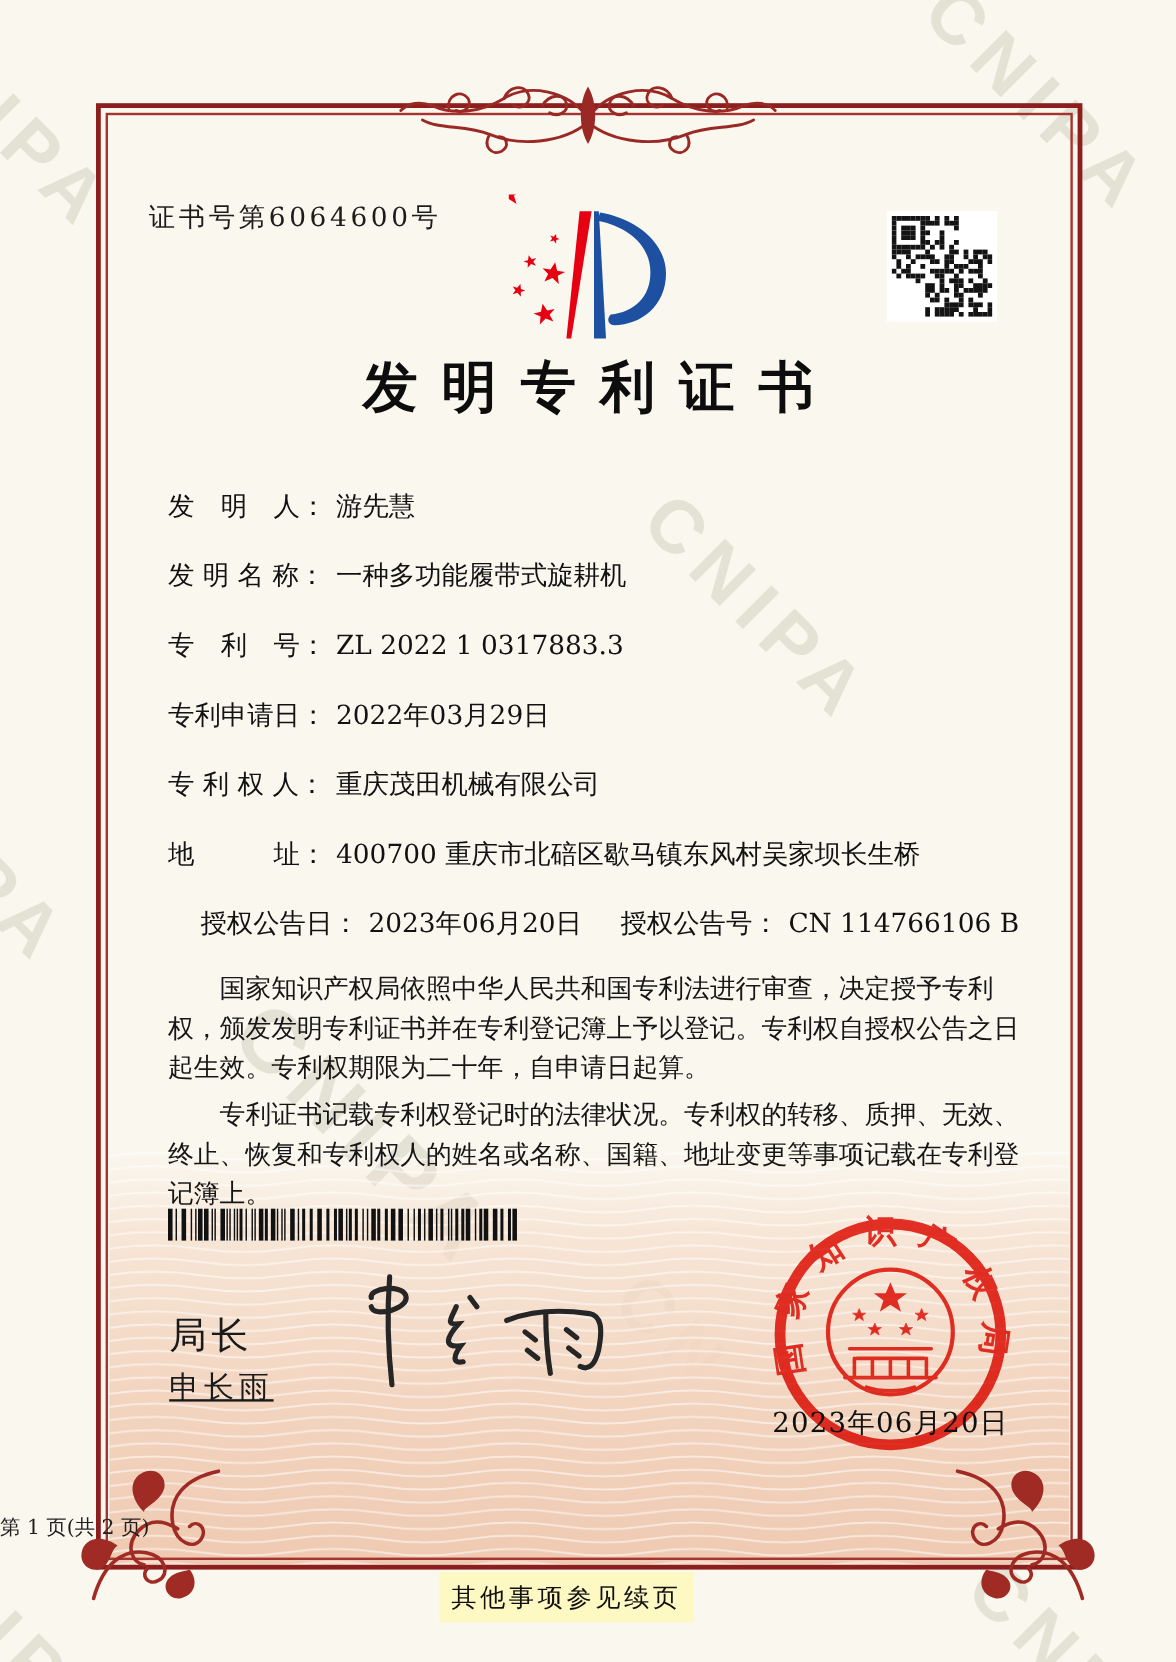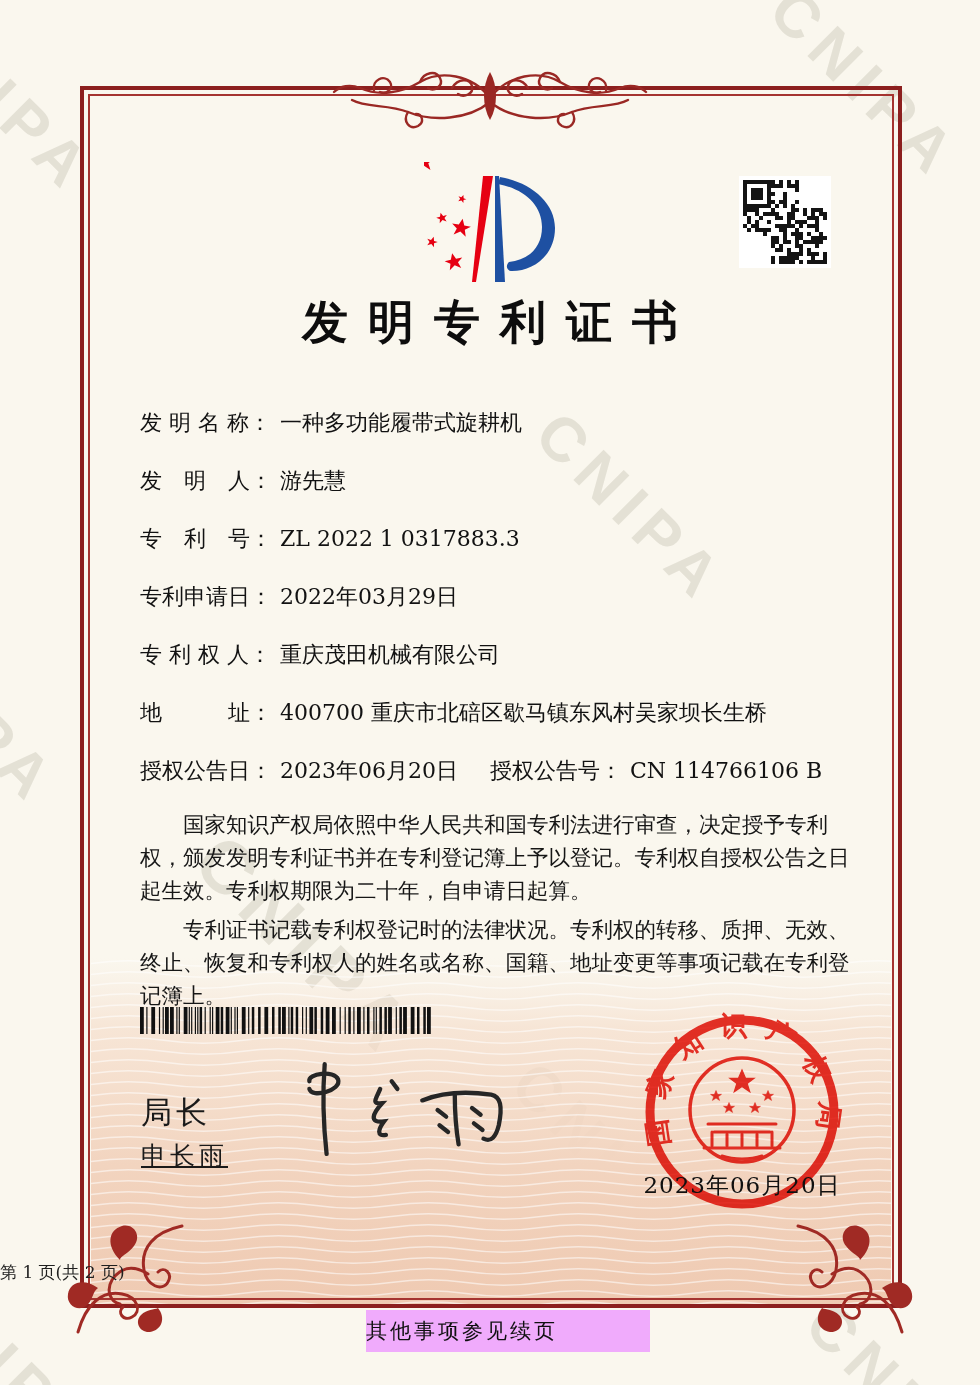--- a/index.html
+++ b/index.html
@@ -24,21 +24,21 @@
   .qr-box{position:absolute;left:739px;top:176px;width:92px;height:92px;background:#ffffff;}
   .qr-box svg{position:absolute;left:4px;top:4px;}
 
   .title{position:absolute;left:0;right:0;top:292px;text-align:center;font-size:46px;
          font-weight:700;letter-spacing:20px;text-indent:20px;color:#0d0d0d;}
 
   .fields{position:absolute;left:140px;top:406px;width:726px;font-size:22px;color:#121212;}
   .frow{display:flex;line-height:34px;margin-bottom:24px;white-space:nowrap;}
   .flabel{display:inline-block;min-width:140px;white-space:pre;}
   .fvalue{white-space:pre;}
-  .fpair-first{display:inline-flex;width:350px;}
+  .fpair-first{display:inline-flex;width:350px;margin-left:27px;}
 
   .paras{position:absolute;left:140px;top:808px;width:726px;font-size:21.5px;line-height:33px;color:#161616;}
   .paras p{margin:0 0 6px 0;text-indent:2em;}
 
   
   .waveband{position:absolute;left:91px;top:958px;width:800px;height:346px;pointer-events:none;}
 
   .barcode{position:absolute;left:140px;top:1007px;width:292px;height:27px;}
 
   .director-label{position:absolute;left:141px;top:1092px;font-size:31px;letter-spacing:4px;
@@ -47,22 +47,22 @@
                  font-family:"Liberation Sans",sans-serif;font-weight:500;color:#1a1a1a;text-decoration:underline;}
 
   .signature{position:absolute;left:296px;top:1056px;width:220px;height:106px;}
 
   .seal{position:absolute;left:641px;top:1011px;width:202px;height:202px;mix-blend-mode:multiply;opacity:.95;}
   .seal-date{position:absolute;left:641px;top:1170px;width:202px;text-align:center;
              font-size:23px;letter-spacing:1px;color:#101010;font-weight:500;}
 
   .page-info{position:absolute;left:0;right:0;top:1261px;text-align:left;font-size:17px;color:#1f1f1f;}
 
-  .cont-box{position:absolute;left:366px;top:1310px;width:284px;height:42px;background:#f0abfc;
-            text-align:left;line-height:42px;font-size:21px;letter-spacing:3px;color:#101010;}
+  .cont-box{position:absolute;left:366px;top:1310px;width:212px;height:42px;background:#fef9c3;
+            text-align:center;line-height:42px;font-size:21px;letter-spacing:3px;color:#101010;}
 
   .ornament-top{position:absolute;left:312px;top:62px;width:356px;height:72px;}
   .ornament-bl{position:absolute;left:62px;top:1212px;width:132px;height:132px;}
   .ornament-br{position:absolute;left:786px;top:1212px;width:132px;height:132px;transform:scaleX(-1);}
 </style>
 </head>
 <body>
 
 <div class="page">
 
@@ -124,20 +124,21 @@
     <g stroke="#a02a24" fill="none" stroke-width="3" stroke-linecap="round">
       <path d="M120,14 C92,20 78,36 82,58 C85,74 100,80 106,70 C111,61 102,54 96,60"></path>
       <path d="M16,120 C24,92 40,78 60,82 C76,85 80,100 70,105 C61,110 55,100 61,95"></path>
       <path d="M86,62 C70,52 58,56 50,68 C44,78 48,90 58,92"></path>
     </g>
     <path d="M58,48 C44,34 46,18 60,14 C72,11 80,24 72,34 C66,42 58,44 58,48" fill="#a02a24"></path>
     <path d="M36,76 C22,66 8,70 6,82 C4,93 16,100 24,94 C31,89 30,80 36,76" fill="#a02a24"></path>
     <path d="M96,96 C104,106 100,118 88,120 C78,121 72,110 79,103 C85,97 92,98 96,96" fill="#a02a24"></path>
   </svg>
 
+  <div class="cert-no">证书号第6064600号</div>
 
   <svg class="logo" viewBox="0 0 132 124">
     <path id="lstar" d="M0,-10 2.94,-3.09 10,-3.09 4.28,1.18 6.47,8.09 0,3.82 -6.47,8.09 -4.28,1.18 -10,-3.09 -2.94,-3.09 Z" fill="#e60012"></path>
     <polygon points="59,14 69,14 52,120 48,120" fill="#e60012"></polygon>
     <polygon points="71,14 75,14 81,120 71,120" fill="#1e50a2"></polygon>
     <path d="M76,15 C106,20 131,40 131,66 C131,93 110,109 88,109 C83,109 81,104 85,100 C104,98 118,86 118,65 C118,43 100,27 74,22 Z" fill="#1e50a2"></path>
     <use href="#lstar" transform="translate(38,37) scale(0.42) rotate(20)"></use>
     <use href="#lstar" transform="translate(18,56) scale(0.55) rotate(-15)"></use>
     <use href="#lstar" transform="translate(37,66) scale(0.95) rotate(10)"></use>
     <use href="#lstar" transform="translate(8,80)  scale(0.55) rotate(18)"></use>
@@ -325,26 +326,26 @@
         <rect x="72" y="80" width="4" height="4" fill="#141414"></rect>
         <rect x="76" y="80" width="4" height="4" fill="#141414"></rect>
         <rect x="80" y="80" width="4" height="4" fill="#141414"></rect>
       </svg>
   </div>
 
   <div class="title">发明专利证书</div>
 
   <div class="fields">
     <div class="frow">
+      <span class="flabel">发　明　人：</span>
+      <span class="fvalue">游先慧</span>
+    </div>
+    <div class="frow">
       <span class="flabel">发 明 名 称：</span>
       <span class="fvalue">一种多功能履带式旋耕机</span>
-    </div>
-    <div class="frow">
-      <span class="flabel">发　明　人：</span>
-      <span class="fvalue">游先慧</span>
     </div>
     <div class="frow">
       <span class="flabel">专　利　号：</span>
       <span class="fvalue">ZL 2022 1 0317883.3</span>
     </div>
     <div class="frow">
       <span class="flabel">专利申请日：</span>
       <span class="fvalue">2022年03月29日</span>
     </div>
     <div class="frow">

